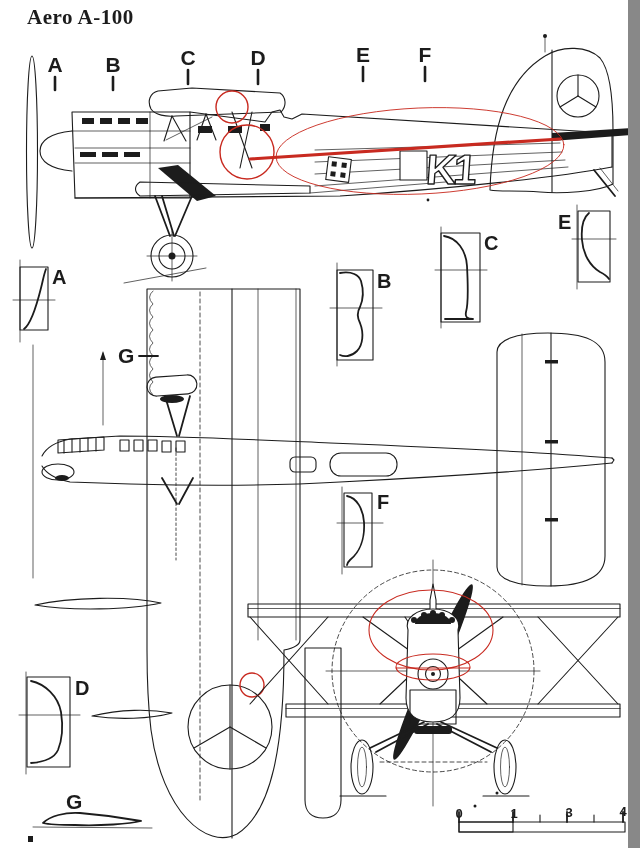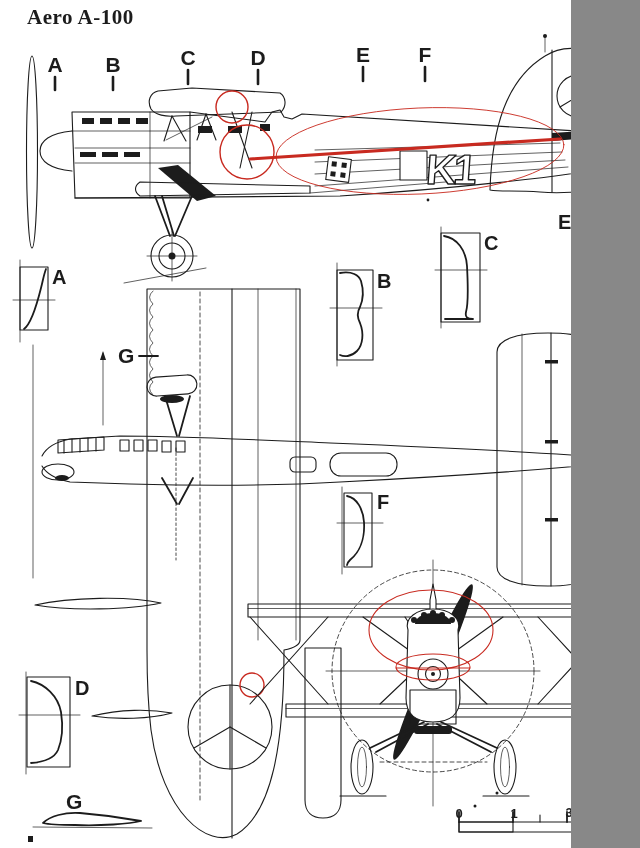--- a/index.html
+++ b/index.html
@@ -1,17 +1,17 @@
 <!DOCTYPE html>
 <html style="--ink: #1c1c1c; --red: #c82a20; --paper: #ffffff;"><head>
 <meta charset="utf-8">
 <style>
   :root{ --ink:#1c1c1c; --red:#c82a20; --paper:#ffffff; }
   html,body{margin:0;padding:0;background:#888;}
-  .page{width:571px;height:848px;background:var(--paper);position:relative;overflow:hidden;
+  .page{width:628px;height:848px;background:var(--paper);position:relative;overflow:hidden;
         font-family:"Liberation Sans","DejaVu Sans",sans-serif;}
   svg{display:block}
   svg *{fill:none;stroke:var(--ink);stroke-width:1.1;stroke-linecap:round;stroke-linejoin:round}
   .thin{stroke-width:.7}
   .b2{stroke-width:1.8}
   .b3{stroke-width:2.6}
   .inkfill{fill:var(--ink);stroke:none}
   .whitefill{fill:var(--paper)}
   .dash{stroke-dasharray:4 3;stroke-width:.8}
   .dash2{stroke-dasharray:2.5 2.5;stroke-width:.8}

